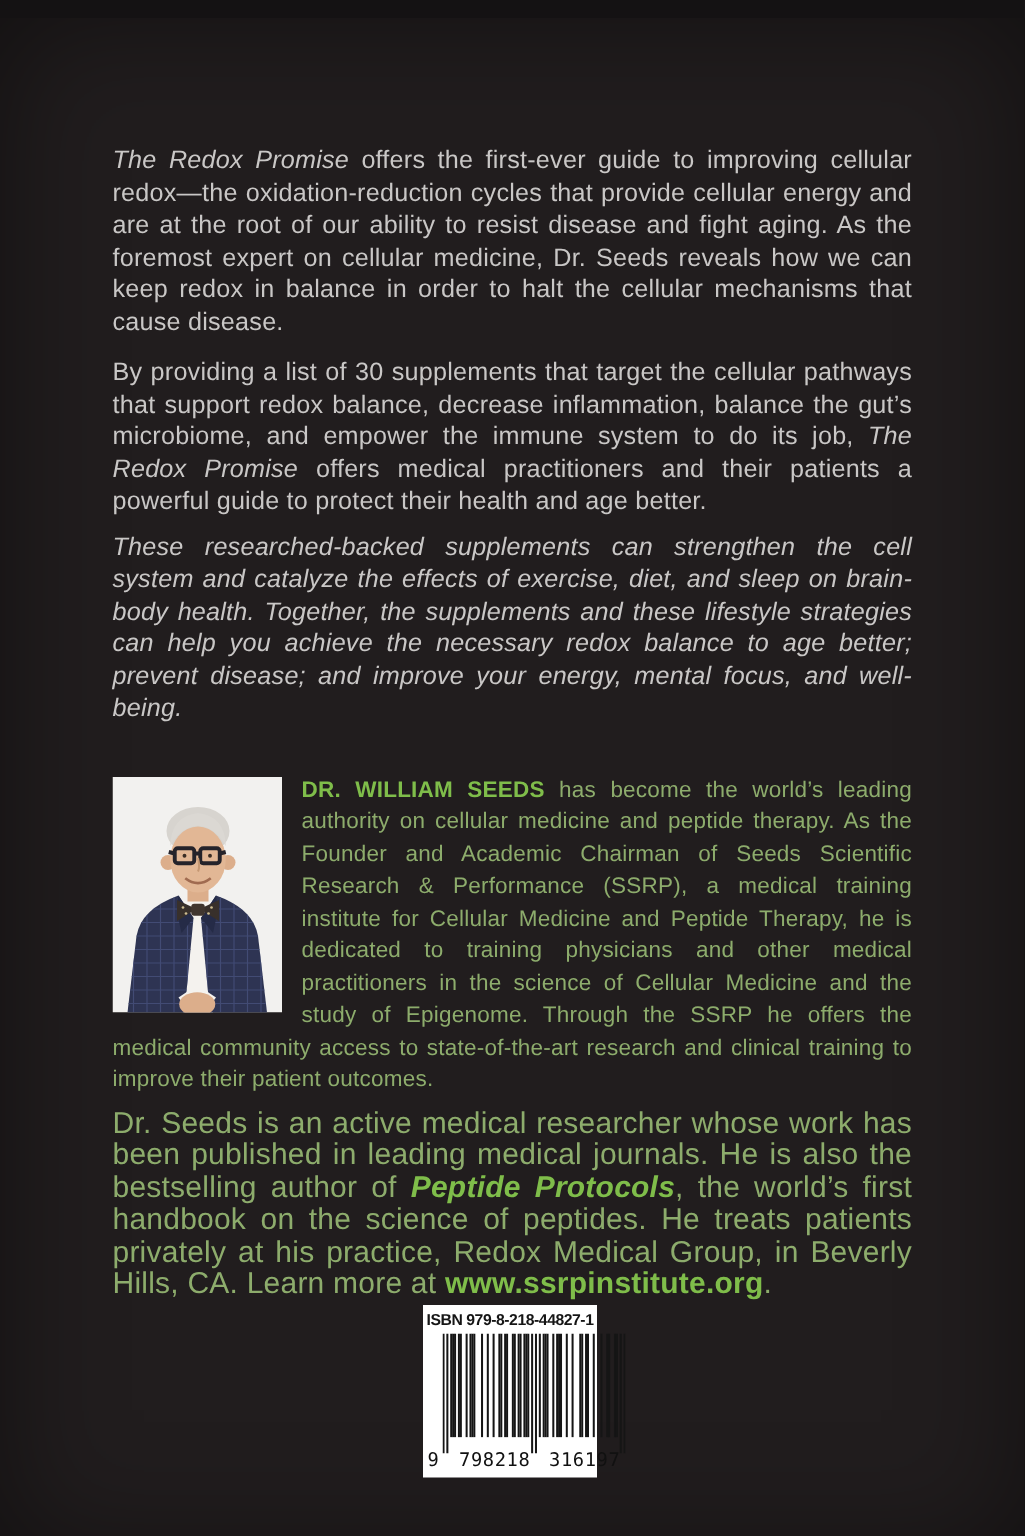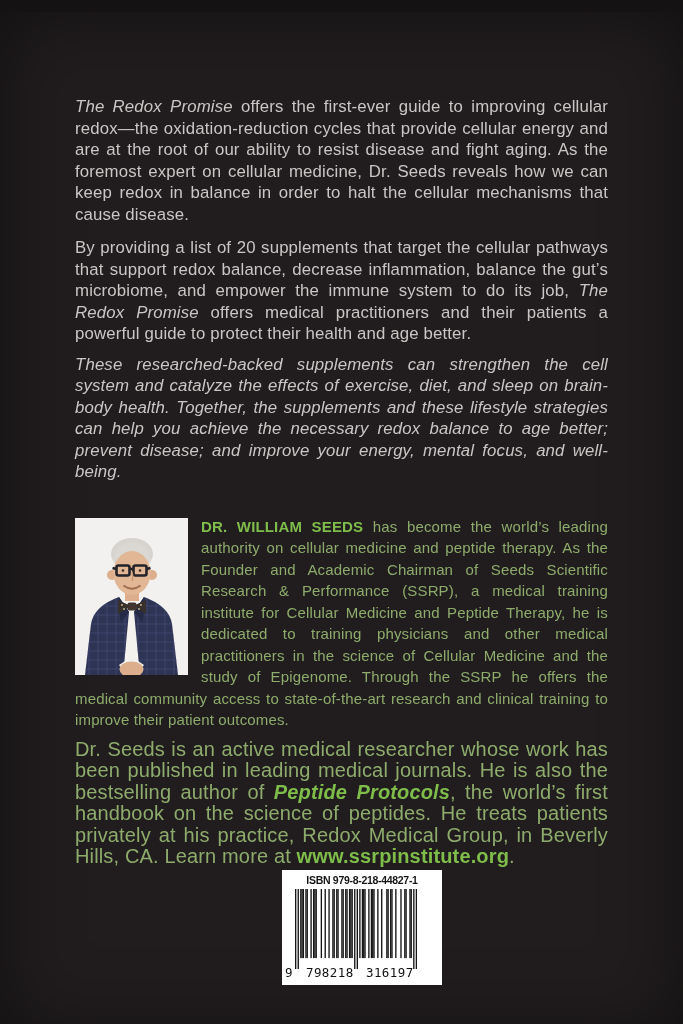--- a/index.html
+++ b/index.html
@@ -21,21 +21,21 @@
   .p3{margin-bottom:33px !important;font-style:italic;}
   .bio{color:var(--green);font-size:15px;line-height:21.5px;letter-spacing:.15px;margin-bottom:8px !important;}
   .closing{color:var(--green);font-size:20px;line-height:21.5px;letter-spacing:.15px;}
   .s-i{font-style:italic;}
   .s-hl{color:var(--hl);font-weight:700;}
   .s-hl-i{color:var(--hl);font-weight:700;font-style:italic;}
   .photo{float:left;width:113px;height:157px;margin:2px 13px 3px 0;display:block;}
   .bio::after{content:"";display:block;clear:both;}
 
   .barcode{
-    position:absolute;left:282px;top:858px;width:160px;height:115px;
+    position:absolute;left:282px;top:858px;width:116px;height:115px;
     background:#ffffff;color:#111;
   }
   .isbn{
     position:absolute;top:4px;left:0;right:0;text-align:center;
     font-size:10.5px;font-weight:700;letter-spacing:-.3px;color:#151515;
     white-space:nowrap;
   }
   .bars{position:absolute;left:13px;top:19px;width:122px;height:80px;}
   .bars rect{fill:#151515;}
   .bc-digit{
@@ -47,21 +47,21 @@
   .bc-left{left:24px;}
   .bc-right{left:84px;}
 </style>
 </head>
 <body>
 
 <div class="cover">
   <div class="content">
 
     <p class="syn p1"><span class="s-i">The Redox Promise</span><span> offers the first-ever guide to improving cellular redox—the oxidation-reduction cycles that provide cellular energy and are at the root of our ability to resist disease and fight aging. As the foremost expert on cellular medicine, Dr. Seeds reveals how we can keep redox in balance in order to halt the cellular mechanisms that cause disease.</span></p>
-    <p class="syn p2"><span>By providing a list of 20 supplements that target the cellular pathways that support redox balance, decrease inflammation, balance the gut’s microbiome, and empower the immune system to do its job, </span><span class="s-i">The Redox Promise</span><span> offers medical practitioners and their patients a powerful guide to protect their health and age better.</span></p>
+    <p class="syn p2"><span>By providing a list of 30 supplements that target the cellular pathways that support redox balance, decrease inflammation, balance the gut’s microbiome, and empower the immune system to do its job, </span><span class="s-i">The Redox Promise</span><span> offers medical practitioners and their patients a powerful guide to protect their health and age better.</span></p>
     <p class="syn p3"><span>These researched-backed supplements can strengthen the cell system and catalyze the effects of exercise, diet, and sleep on brain-body health. Together, the supplements and these lifestyle strategies can help you achieve the necessary redox balance to age better;  prevent disease; and improve your energy, mental focus, and well-being.</span></p>
 
     <p class="bio">
       <svg class="photo" viewBox="0 0 113 157" aria-hidden="true">
         <rect width="113" height="157" fill="#f2f1ef"></rect>
         <ellipse cx="57" cy="36" rx="21" ry="16" fill="#d7d4cf"></ellipse>
         <circle cx="37" cy="57" r="5" fill="#dcae8b"></circle>
         <circle cx="77" cy="57" r="5" fill="#dcae8b"></circle>
         <path d="M50,71 h14 v13 h-14 z" fill="#dcae8b"></path>
         <path d="M50,71 h14 v4 h-14 z" fill="#c99c79"></path>

